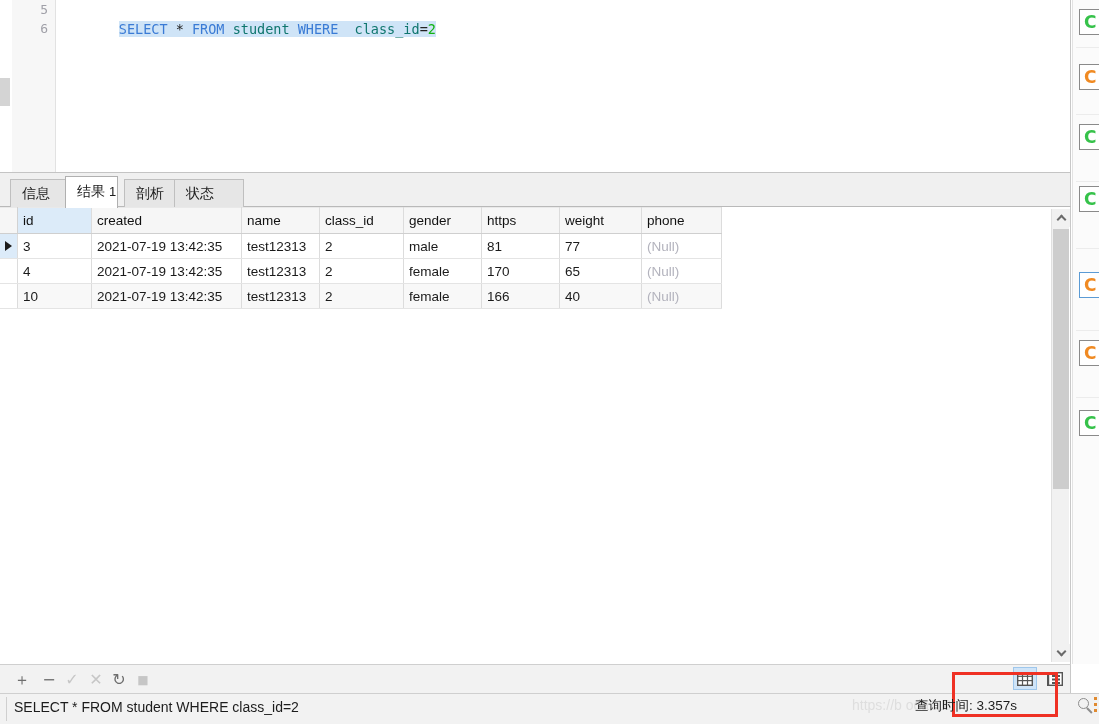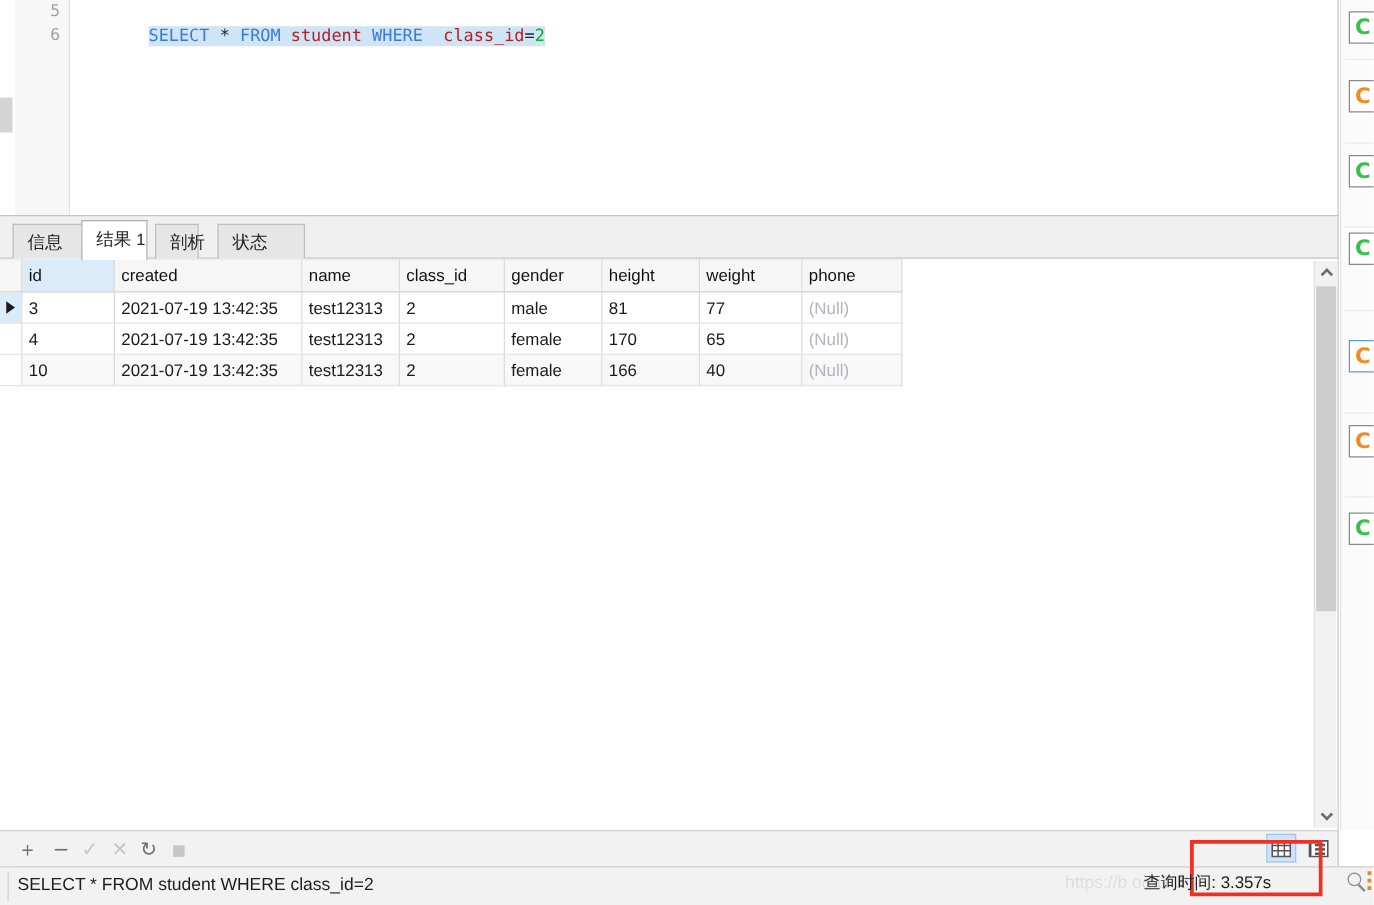--- a/index.html
+++ b/index.html
@@ -45,21 +45,21 @@
 
   .code-line {
     position: absolute; left: 70px; top: 2px;
     font-family: "DejaVu Sans Mono", monospace;
     font-size: 13.5px;
     white-space: pre;
     line-height: 18px;
   }
   .code-line .sel { background: #cfe4f7; }
   .kw  { color: #3a7bd5; }
-  .idn { color: #b91c1c; }
+  .idn { color: #0f766e; }
   .num { color: #12b312; }
   .op  { color: #222222; }
 
   .split-handle {
     position: absolute; left: 0; top: 78px;
     width: 10px; height: 28px;
     background: #d4d4d4;
   }
 
   
@@ -329,21 +329,21 @@
 
   <div class="split-handle"></div>
 
   <div class="tabbar">
     <div class="tab" style="left:10px;width:56px">
       <span>信息</span>
     </div>
     <div class="tab active" style="left:65px;width:53px">
       <span>结果</span><span class="cnt">1</span>
     </div>
-    <div class="tab" style="left:124px;width:35px">
+    <div class="tab" style="left:124px;width:51px">
       <span>剖析</span>
     </div>
     <div class="tab" style="left:174px;width:70px">
       <span>状态</span>
     </div>
   </div>
 
   <div class="grid-area">
     <table class="grid">
       <colgroup>
@@ -358,21 +358,21 @@
           <col class="c-phone">
       </colgroup>
       <thead>
         <tr>
           <th class="rowhdr"></th>
           <th class="sel-col">id</th>
           <th>created</th>
           <th>name</th>
           <th>class_id</th>
           <th>gender</th>
-          <th>height</th>
+          <th>https</th>
           <th>weight</th>
           <th>phone</th>
         </tr>
       </thead>
       <tbody>
         <tr class="current">
           <td class="rowhdr"><span class="arrow-marker"></span></td>
           <td class="num-cell">3</td>
           <td>2021-07-19 13:42:35</td>
           <td>test12313</td>

